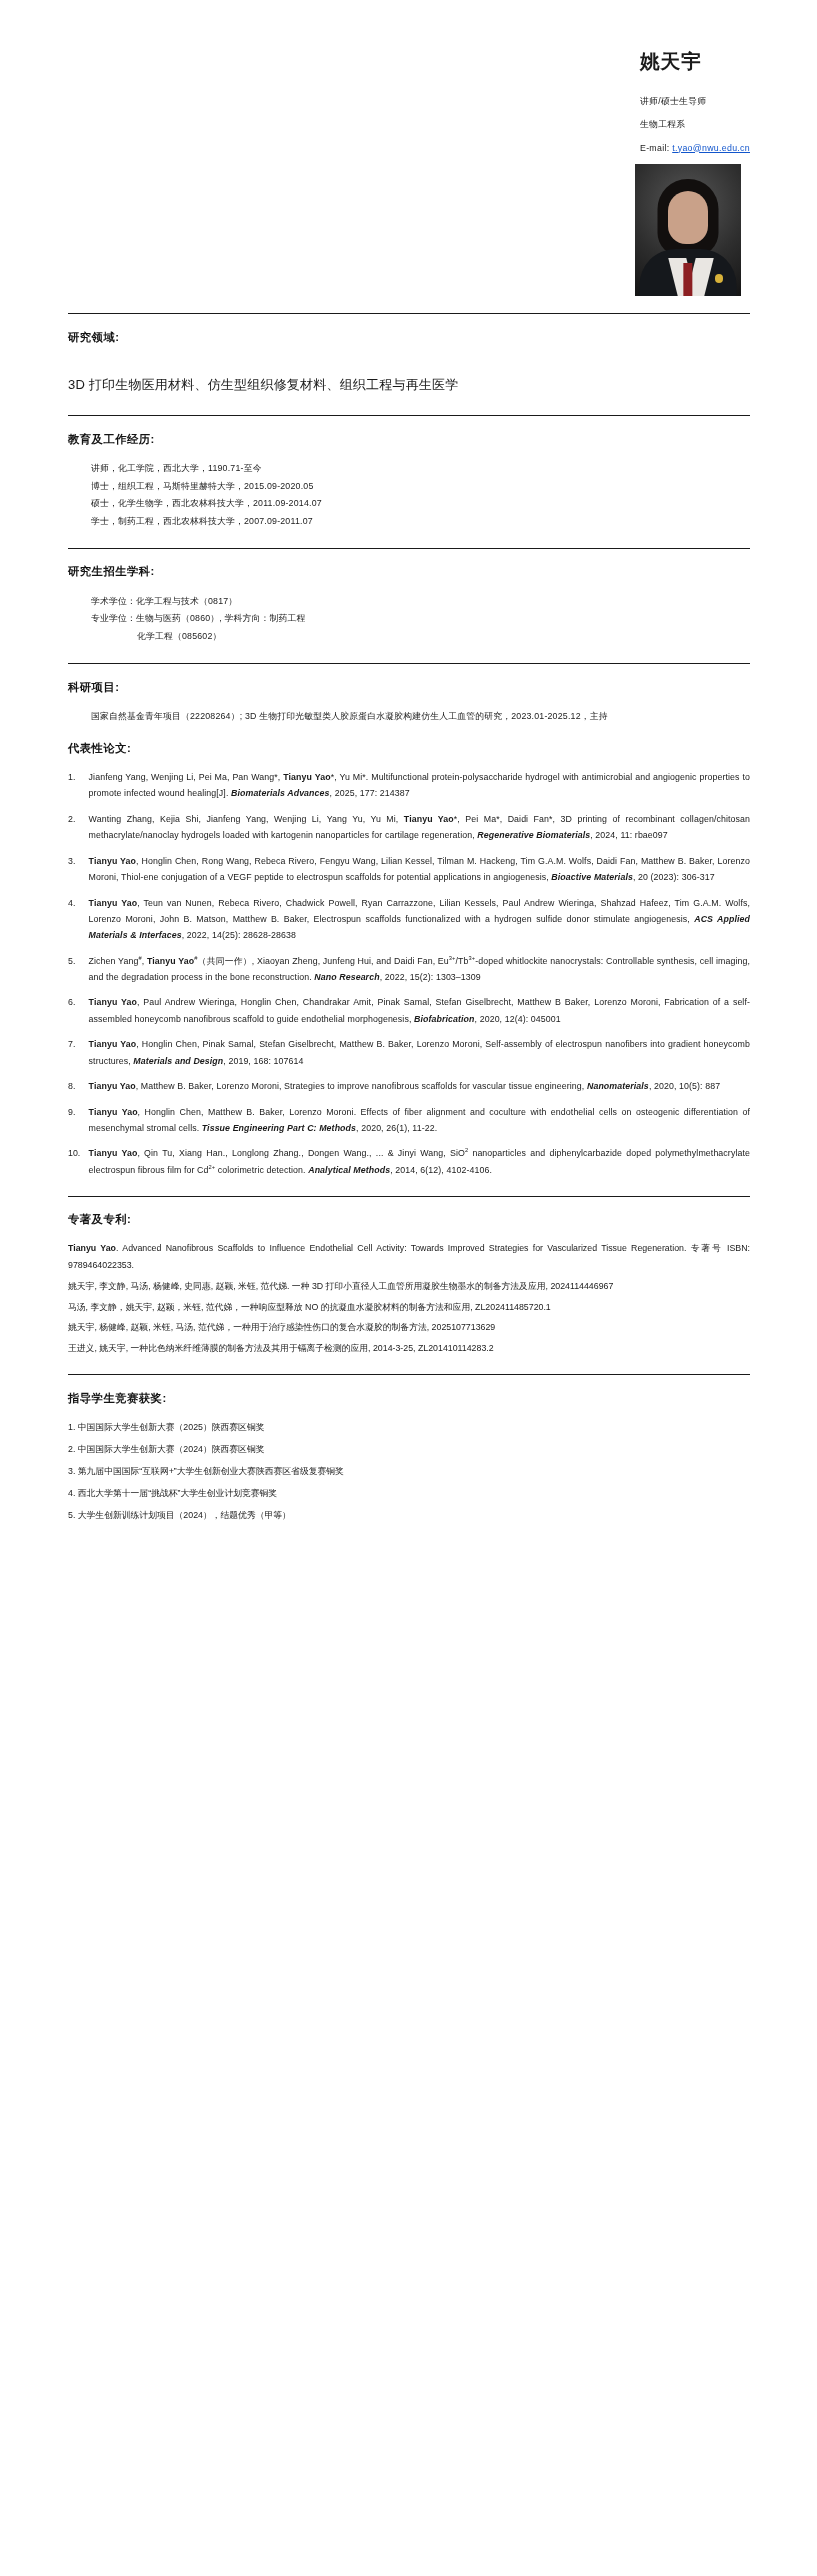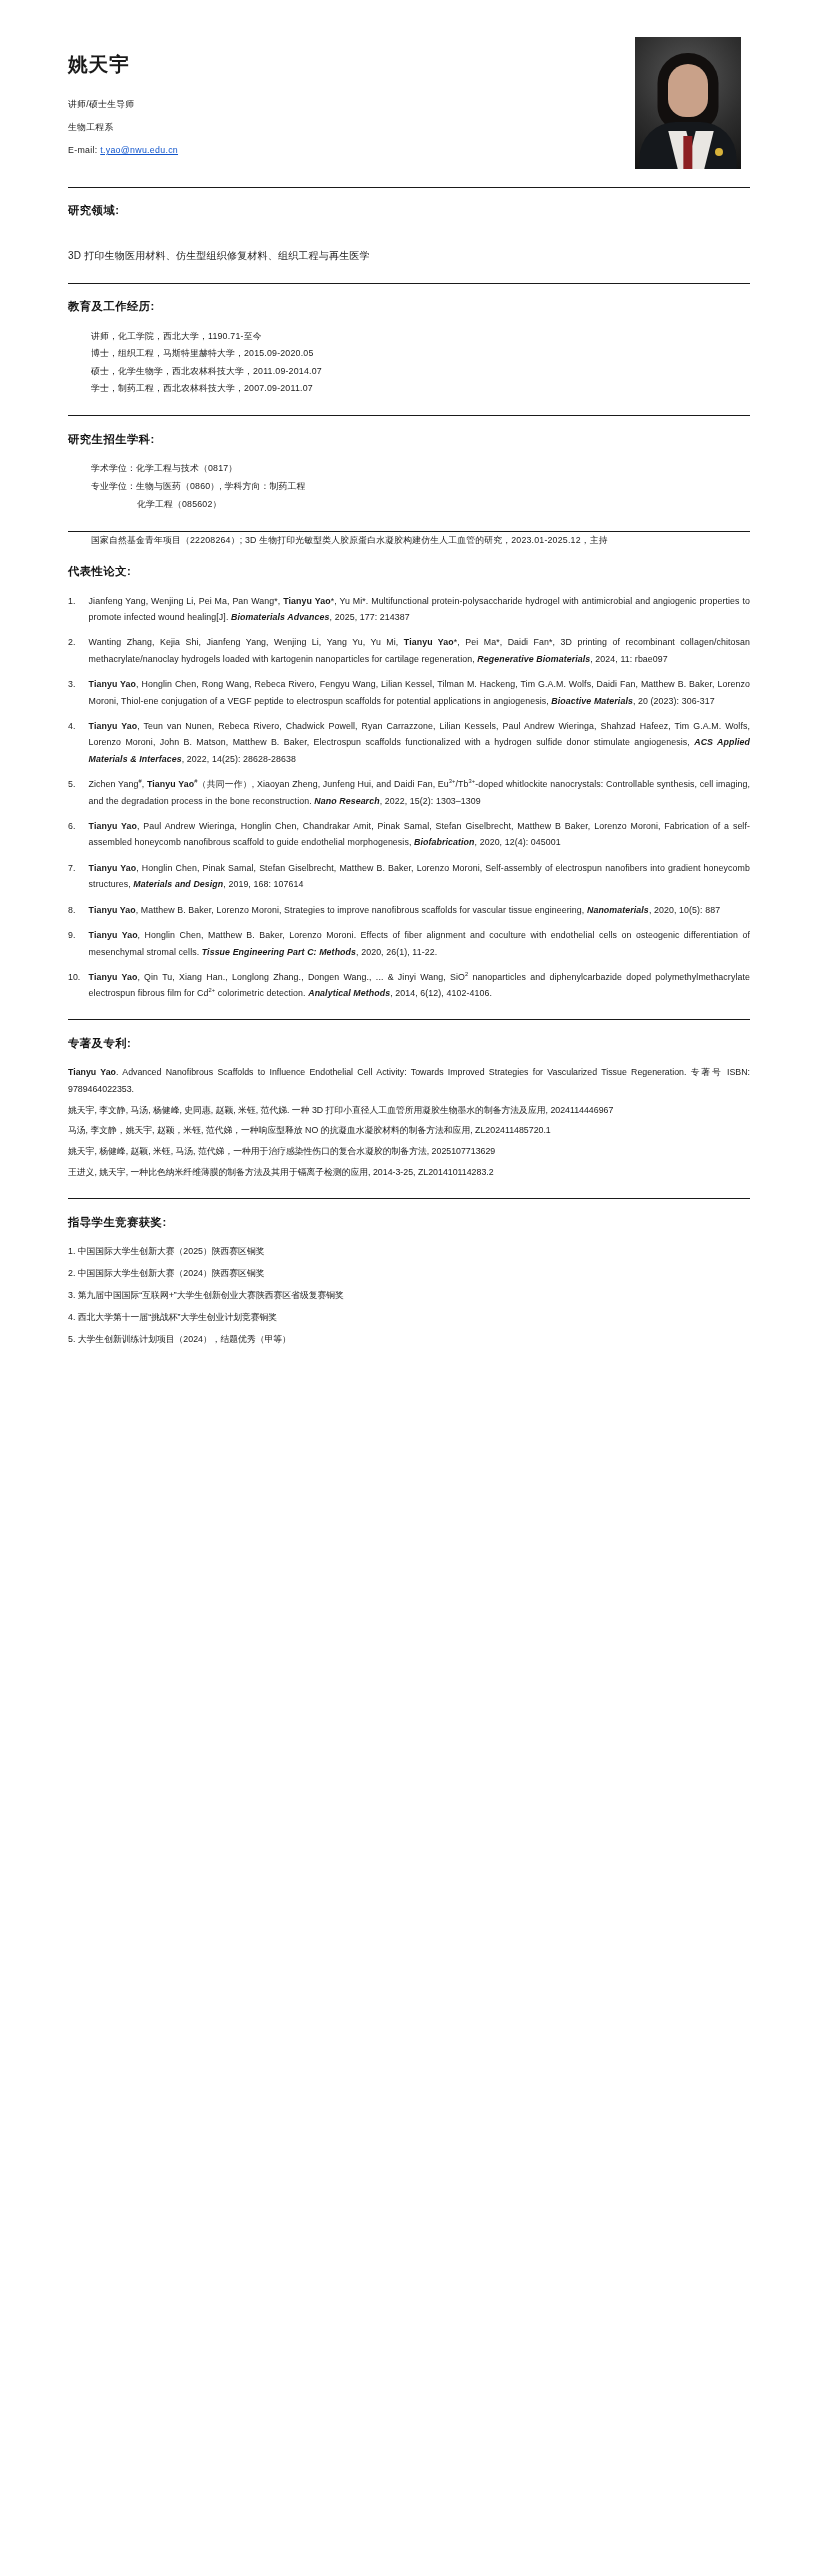--- a/index.html
+++ b/index.html
@@ -17,23 +17,24 @@
     background: #ffffff;
     box-sizing: border-box;
     position: relative;
   }
   .inner {
     padding: 32px 68px 31px 68px;
   }
   
   .header {
     display: flex;
-    align-items: center;
+    align-items: flex-end;
     justify-content: space-between;
     margin-top: 5.2px;
+    flex-direction: column;
   }
   .header-left {
     padding-top: 11.3px;
   }
   .name {
     font-size: 19.6px;
     font-weight: bold;
     color: #1a1a1a;
     letter-spacing: 1px;
     margin-bottom: 20.6px;
@@ -132,21 +133,21 @@
     margin: 17.5px 0 0 0;
   }
   .section-title {
     font-size: 11.3px;
     font-weight: bold;
     color: #141414;
     margin: 15.5px 0 13.4px 0;
     letter-spacing: 0.5px;
   }
   .body-text {
-    font-size: 10px;
+    font-size: 13px;
     color: #1a1a1a;
     line-height: 1.9;
     letter-spacing: 0.2px;
     margin-top: 28px;
   }
   .indent {
     padding-left: 23px;
   }
   .indent2 {
     padding-left: 46px;
@@ -249,20 +250,21 @@
 
     <hr class="rule">
     <div class="section-title">研究生招生学科:</div>
     <div class="indent">
       <div class="line">学术学位：化学工程与技术（0817）</div>
       <div class="line">专业学位：生物与医药（0860）, 学科方向：制药工程</div>
       <div class="line indent2">化学工程（085602）</div>
     </div>
 
     <hr class="rule">
+    <div class="section-title">科研项目:</div>
     <div class="indent">
       <div class="para">国家自然基金青年项目（22208264）; 3D 生物打印光敏型类人胶原蛋白水凝胶构建仿生人工血管的研究，2023.01-2025.12，主持</div>
     </div>
 
     <div class="section-title">代表性论文:</div>
     <ul class="pub-list">
       <li class="pub-item">
         <span class="pub-num">1.</span>
         <span class="pub-text">Jianfeng Yang, Wenjing Li, Pei Ma, Pan Wang*, <b>Tianyu Yao</b>*, Yu Mi*. Multifunctional protein-polysaccharide hydrogel with antimicrobial and angiogenic properties to promote infected wound healing[J]. <span class="bi">Biomaterials Advances</span>, 2025, 177: 214387</span>
       </li>

